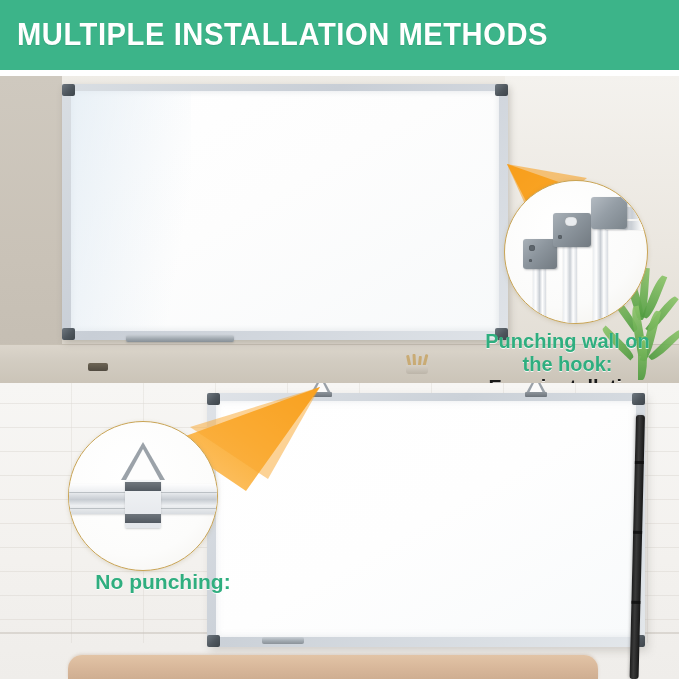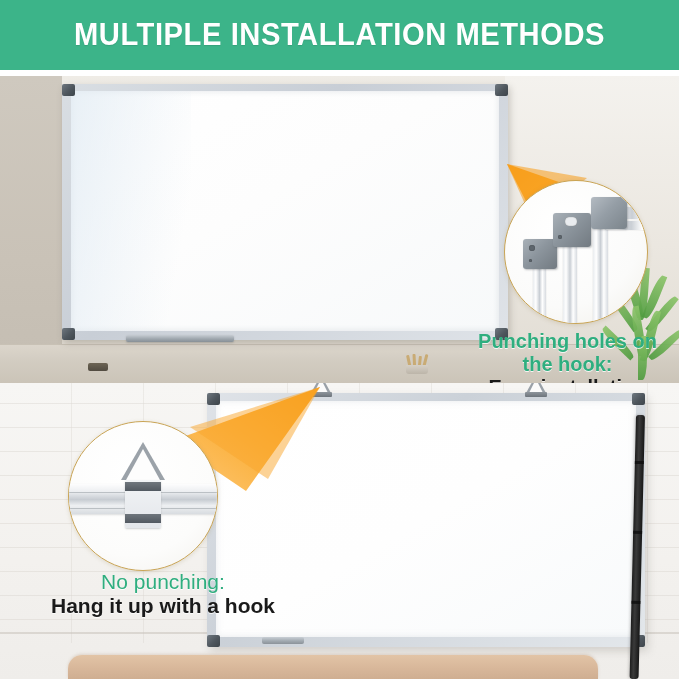--- a/index.html
+++ b/index.html
@@ -3,21 +3,21 @@
 <meta charset="utf-8">
 <title>Multiple Installation Methods</title>
 <style>
   html,body{margin:0;padding:0;background:#ffffff;}
   body{width:679px;height:679px;overflow:hidden;
        font-family:"Liberation Sans","DejaVu Sans",sans-serif;}
   #page{position:relative;width:679px;height:679px;overflow:hidden;background:#fff;}
 
   
   .banner{position:absolute;left:0;top:0;width:679px;height:70px;
-          background:#3cb489;display:flex;align-items:center;justify-content:center;}
+          background:#3cb489;display:flex;align-items:center;}
   .banner-title{color:#ffffff;font-size:31px;font-weight:bold;letter-spacing:.6px;
                 font-family:"Liberation Sans Narrow","Liberation Sans",sans-serif;
                 transform:scaleX(.94);white-space:nowrap;
                 text-shadow:0 1px 1px rgba(0,0,0,.10);}
   .banner-gap{position:absolute;left:0;top:70px;width:679px;height:6px;background:#ffffff;}
 
   
   .scene1{position:absolute;left:0;top:76px;width:679px;height:307px;overflow:hidden;
           background:linear-gradient(180deg,#efece6 0%,#e6e1d9 38%,#dcd6cc 100%);}
   .s1-wall-left{position:absolute;left:0;top:0;width:62px;height:307px;
@@ -135,21 +135,21 @@
                background:linear-gradient(180deg,#6f767d 0%,#525961 100%);}
   .c2-tri{position:absolute;left:52px;top:20px;width:0;height:0;
           border-left:22px solid transparent;border-right:22px solid transparent;
           border-bottom:38px solid #9ba2a9;}
   .c2-tri-in{position:absolute;left:57px;top:27px;width:0;height:0;
              border-left:17px solid transparent;border-right:17px solid transparent;
              border-bottom:31px solid #fdfdfd;}
 
   
   .txt2{position:absolute;left:18px;top:570px;width:290px;text-align:center;line-height:1.16;}
-  .t2-green{color:#2fae7f;font-size:21px;font-weight:normal;
+  .t2-green{color:#2fae7f;font-size:21px;font-weight:bold;
             text-shadow:0 1px 0 rgba(255,255,255,.85);}
   .t2-black{color:#1a1a1a;font-size:21px;font-weight:bold;
             text-shadow:0 1px 0 rgba(255,255,255,.8);}
   .ladder{position:absolute;left:636px;top:415px;width:9px;height:264px;
           background:linear-gradient(90deg,#1d1d1d 0%,#3a3a3a 40%,#171717 100%);
           border-radius:3px;transform:rotate(1.4deg);transform-origin:top center;
           box-shadow:-1px 0 3px rgba(0,0,0,.2);}
   .ladder-rung{position:absolute;left:0;width:9px;height:3px;background:#0e0e0e;opacity:.8;}
 
   
@@ -233,21 +233,21 @@
       </div>
       <div class="bracket" style="left:48px;top:32px;width:38px;height:34px;">
         <div class="bhole" style="left:12px;top:4px;width:12px;height:9px;background:#e9ecef;border-radius:4px;"></div>
         <div class="bhole" style="left:5px;top:22px;width:4px;height:4px;"></div>
       </div>
       <div class="bracket" style="left:86px;top:16px;width:36px;height:32px;
            background:linear-gradient(135deg,#b4bbc2 0%,#959ea6 45%,#7b848b 100%);"></div>
     </div>
 
     <div class="txt1">
-      <div class="t-green">Punching holes on</div>
+      <div class="t-green">Punching wall on</div>
       <div class="t-green">the hook:</div>
       <div class="t-black">Easy installation</div>
 
     </div>
   </div>
 
   <div class="scene2">
     <div class="brick"></div>
     <div class="floorline"></div>
 
@@ -299,16 +299,15 @@
     <div class="ladder-rung" style="top:46px;"></div>
     <div class="ladder-rung" style="top:116px;"></div>
     <div class="ladder-rung" style="top:186px;"></div>
   </div>
   <div class="wallplug"></div>
   <div class="tray2"></div>
   <div class="sofa"></div>
 
   <div class="txt2">
     <div class="t2-green">No punching:</div>
-    <div class="t2-black">Hang it up with a hook</div>
   </div>
 
 </div>
 
 </body></html>

